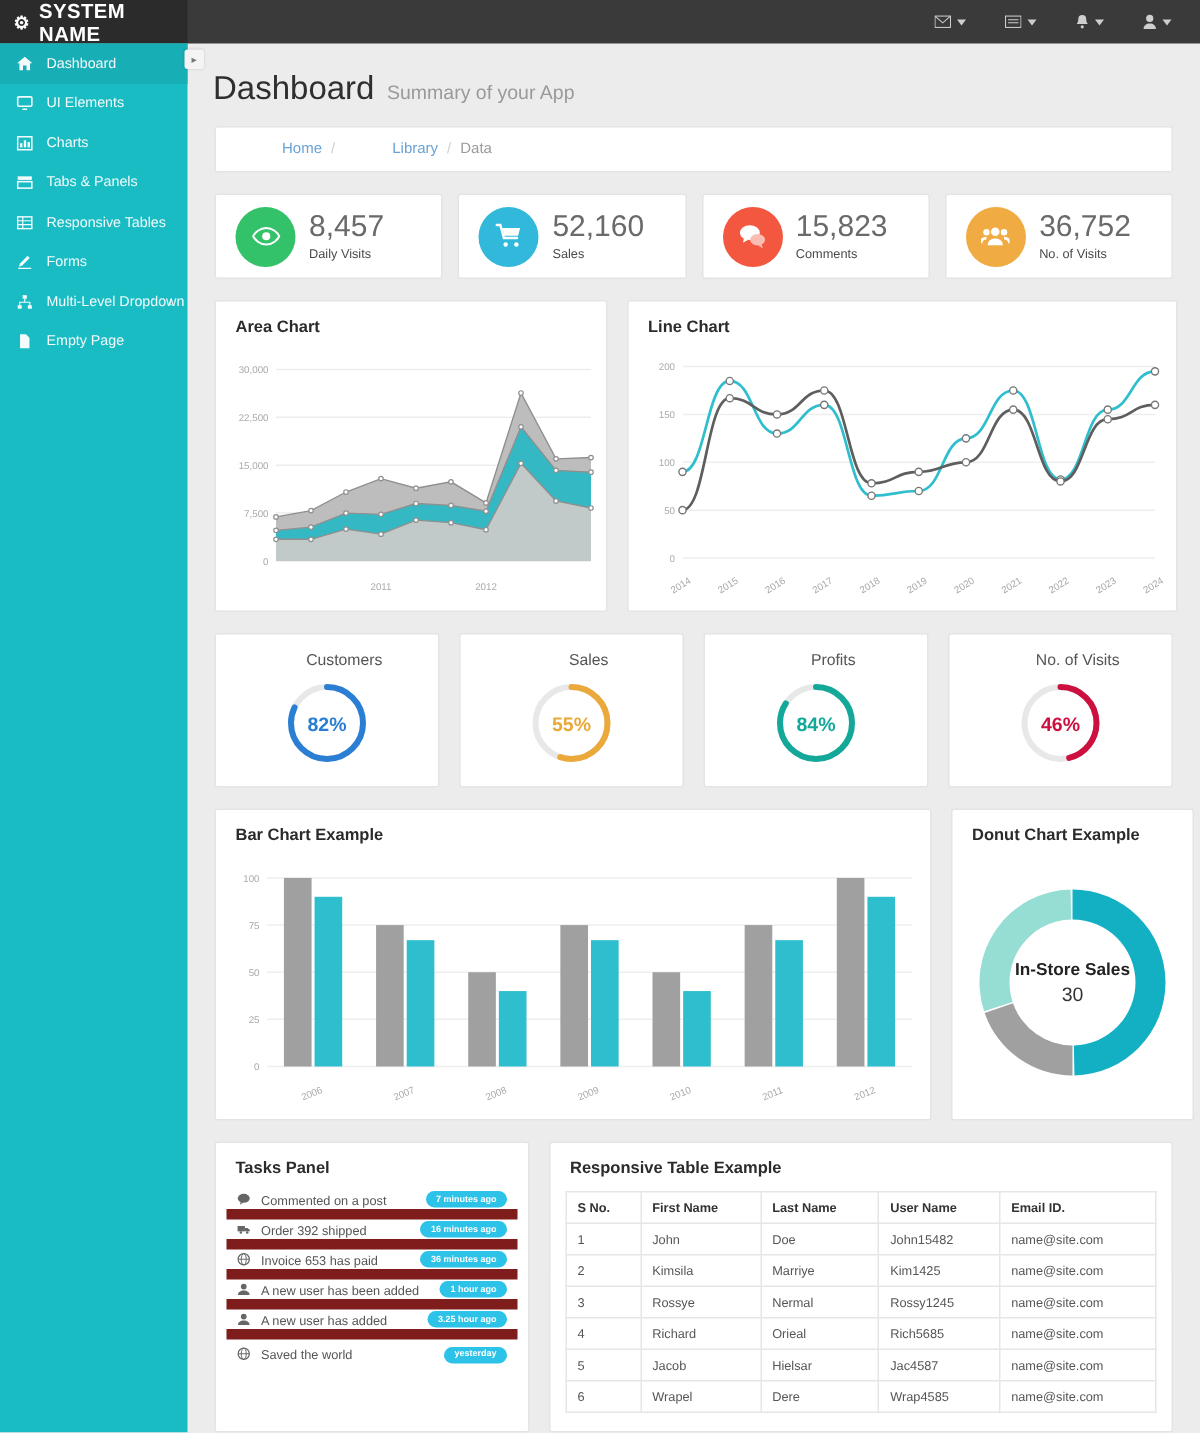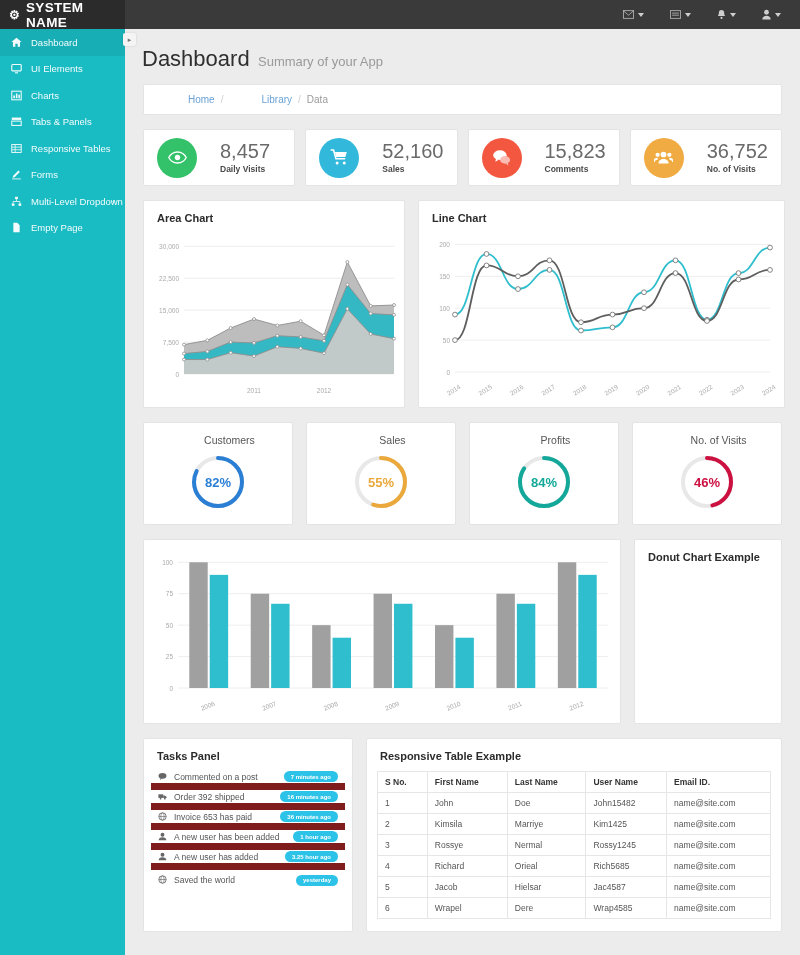--- a/index.html
+++ b/index.html
@@ -63,27 +63,27 @@
   .breadcrumb {
     margin: 0 18px; padding: 9px 12px; font-size: 10px;
     display: flex; align-items: center; gap: 6px;
   }
   .breadcrumb a { color: #6aa2d6; text-decoration: none; padding-left: 32px; }
   .breadcrumb .sep { color: #cfcfcf; }
   .breadcrumb .cur { color: #9b9b9b; }
 
   
   .stats { display: flex; gap: 10px; margin: 14px 18px 0; }
-  .stat { flex: 1; height: 57px; display: flex; align-items: center; padding-left: 13px; gap: 23px; }
+  .stat { flex: 1; height: 57px; display: flex; align-items: center; padding-left: 13px; gap: 9px; }
   .stat .circ {
     width: 40px; height: 40px; border-radius: 50%;
     display: flex; align-items: center; justify-content: center; color: #fff; flex: none;
   }
   .stat .num { font-size: 20px; color: #6a6a6a; line-height: 1.05; font-weight: 300; }
-  .stat .lbl { font-size: 8.5px; color: #4a4a4a; font-weight: bold; margin-top: 2px; }
+  .stat .lbl { font-size: 8.5px; color: #4a4a4a; font-weight: normal; margin-top: 2px; }
 
   
   .row { display: flex; gap: 13px; margin: 14px 18px 0; }
   .chart-title { font-size: 11px; font-weight: bold; color: #2b2b2b; padding: 11px 0 0 13px; }
   .tick { font-size: 6.5px; fill: #aaa; }
 
   
   .prow { display: flex; gap: 13px; margin: 14px 18px 0; }
   .pcard { flex: 1; height: 103px; display: flex; flex-direction: column; align-items: center; padding-top: 11px; }
   .pcard .pt { font-size: 10.5px; color: #555; margin-bottom: 7px; padding-left: 23px; }
@@ -436,20 +436,21 @@
         <div class="pt">No. of Visits</div>
         <div style="position:relative;width:58px;height:58px;"><svg width="58" height="58" viewBox="0 0 58 58">
             <circle cx="29" cy="29" r="24" fill="none" stroke="#e8e8e8" stroke-width="4"></circle>
             <circle cx="29" cy="29" r="24" fill="none" stroke="#cc1040" stroke-width="4" stroke-linecap="round" stroke-dasharray="69.4 150.8" transform="rotate(-90 29 29)"></circle>
           </svg><div class="pct" style="position:absolute;inset:0;display:flex;align-items:center;justify-content:center;color:#cc1040;">46%</div></div>
       </div>
     </div>
 
   <div class="row">
     <div class="card" style="width:478px;">
+      <div class="chart-title">Bar Chart Example</div>
       <div id="bar-chart"><svg width="478" height="180">
             <line x1="34" y1="148" x2="464" y2="148" stroke="#eeeeee"></line>
             <text x="29" y="150.5" text-anchor="end" class="tick">0</text>
             <line x1="34" y1="116.57142857142857" x2="464" y2="116.57142857142857" stroke="#eeeeee"></line>
             <text x="29" y="119.07142857142857" text-anchor="end" class="tick">25</text>
             <line x1="34" y1="85.14285714285715" x2="464" y2="85.14285714285715" stroke="#eeeeee"></line>
             <text x="29" y="87.64285714285715" text-anchor="end" class="tick">50</text>
             <line x1="34" y1="53.714285714285715" x2="464" y2="53.714285714285715" stroke="#eeeeee"></line>
             <text x="29" y="56.214285714285715" text-anchor="end" class="tick">75</text>
             <line x1="34" y1="22.285714285714292" x2="464" y2="22.285714285714292" stroke="#eeeeee"></line>
@@ -472,20 +473,31 @@
             <rect x="352.42857142857144" y="53.714285714285715" width="18.428571428571427" height="94.28571428571428" fill="#a0a0a0"></rect>
             <rect x="372.8571428571429" y="63.77142857142858" width="18.428571428571427" height="84.22857142857143" fill="#2ebecd"></rect>
             <text x="371.8571428571429" y="168" text-anchor="middle" class="tick" transform="rotate(-22 371.8571428571429 168)">2011</text>
             <rect x="413.85714285714283" y="22.285714285714292" width="18.428571428571427" height="125.71428571428571" fill="#a0a0a0"></rect>
             <rect x="434.2857142857143" y="34.85714285714286" width="18.428571428571427" height="113.14285714285714" fill="#2ebecd"></rect>
             <text x="433.2857142857143" y="168" text-anchor="middle" class="tick" transform="rotate(-22 433.2857142857143 168)">2012</text>
           </svg></div>
     </div>
     <div class="card" style="flex:1;">
       <div class="chart-title">Donut Chart Example</div>
+      <div id="donut-chart" style="position: relative; width: 100%; height: 176px; display: flex; align-items: center; justify-content: center;">
+          <svg width="160" height="160" viewBox="0 0 160 160">
+            <path d="M 80 22 A 62 62 0 0 1 81.29843003276814 145.98640237544043 L 80.87958163510099 125.99078870594352 A 42 42 0 0 0 80 42 Z" fill="#13b0c4"></path>
+            <path d="M 80 146 A 62 62 0 0 1 21.44866504527618 104.38973209779218 L 40.3361924500258 97.8123991630205 A 42 42 0 0 0 80 126 Z" fill="#a0a0a0"></path>
+            <path d="M 21.03449598970048 103.15905365124675 A 62 62 0 0 1 78.70156996723188 22.01359762455958 L 79.12041836489902 42.00921129405649 A 42 42 0 0 0 40.055626315603554 96.97871376374779 Z" fill="#96ddd3"></path>
+          </svg>
+          <div style="position: absolute; inset: 0px; display: flex; flex-direction: column; align-items: center; justify-content: center; padding-top: 8px; pointer-events: none;">
+            <div style="font-size:11.5px;font-weight:bold;color:#222;">In-Store Sales</div>
+            <div style="font-size:13px;color:#333;margin-top:2px;">30</div>
+          </div>
+        </div>
     </div>
   </div>
 
   <div class="row">
     <div class="card" style="width:210px;">
       <div class="chart-title">Tasks Panel</div>
       <div style="padding:8px 7px 8px;" id="tasks">
           <div class="task-row">
             <span><svg width="9" height="9" viewBox="0 0 14 14">
                 <ellipse cx="7" cy="6" rx="6.2" ry="4.6" fill="#666"></ellipse>

